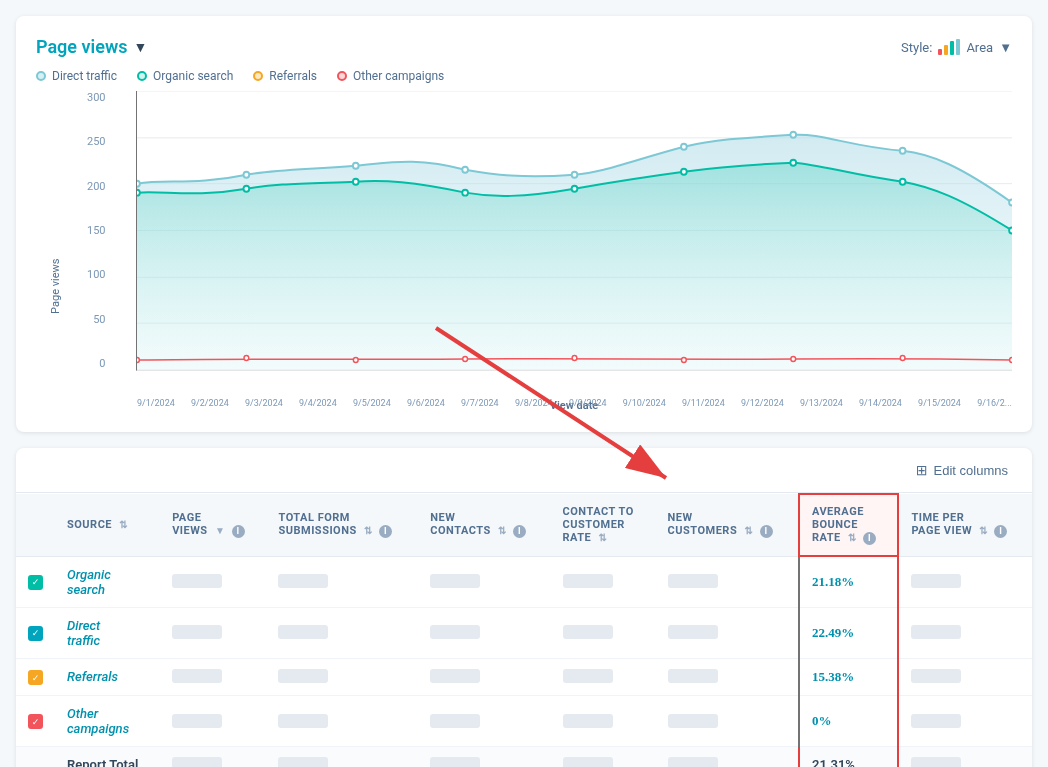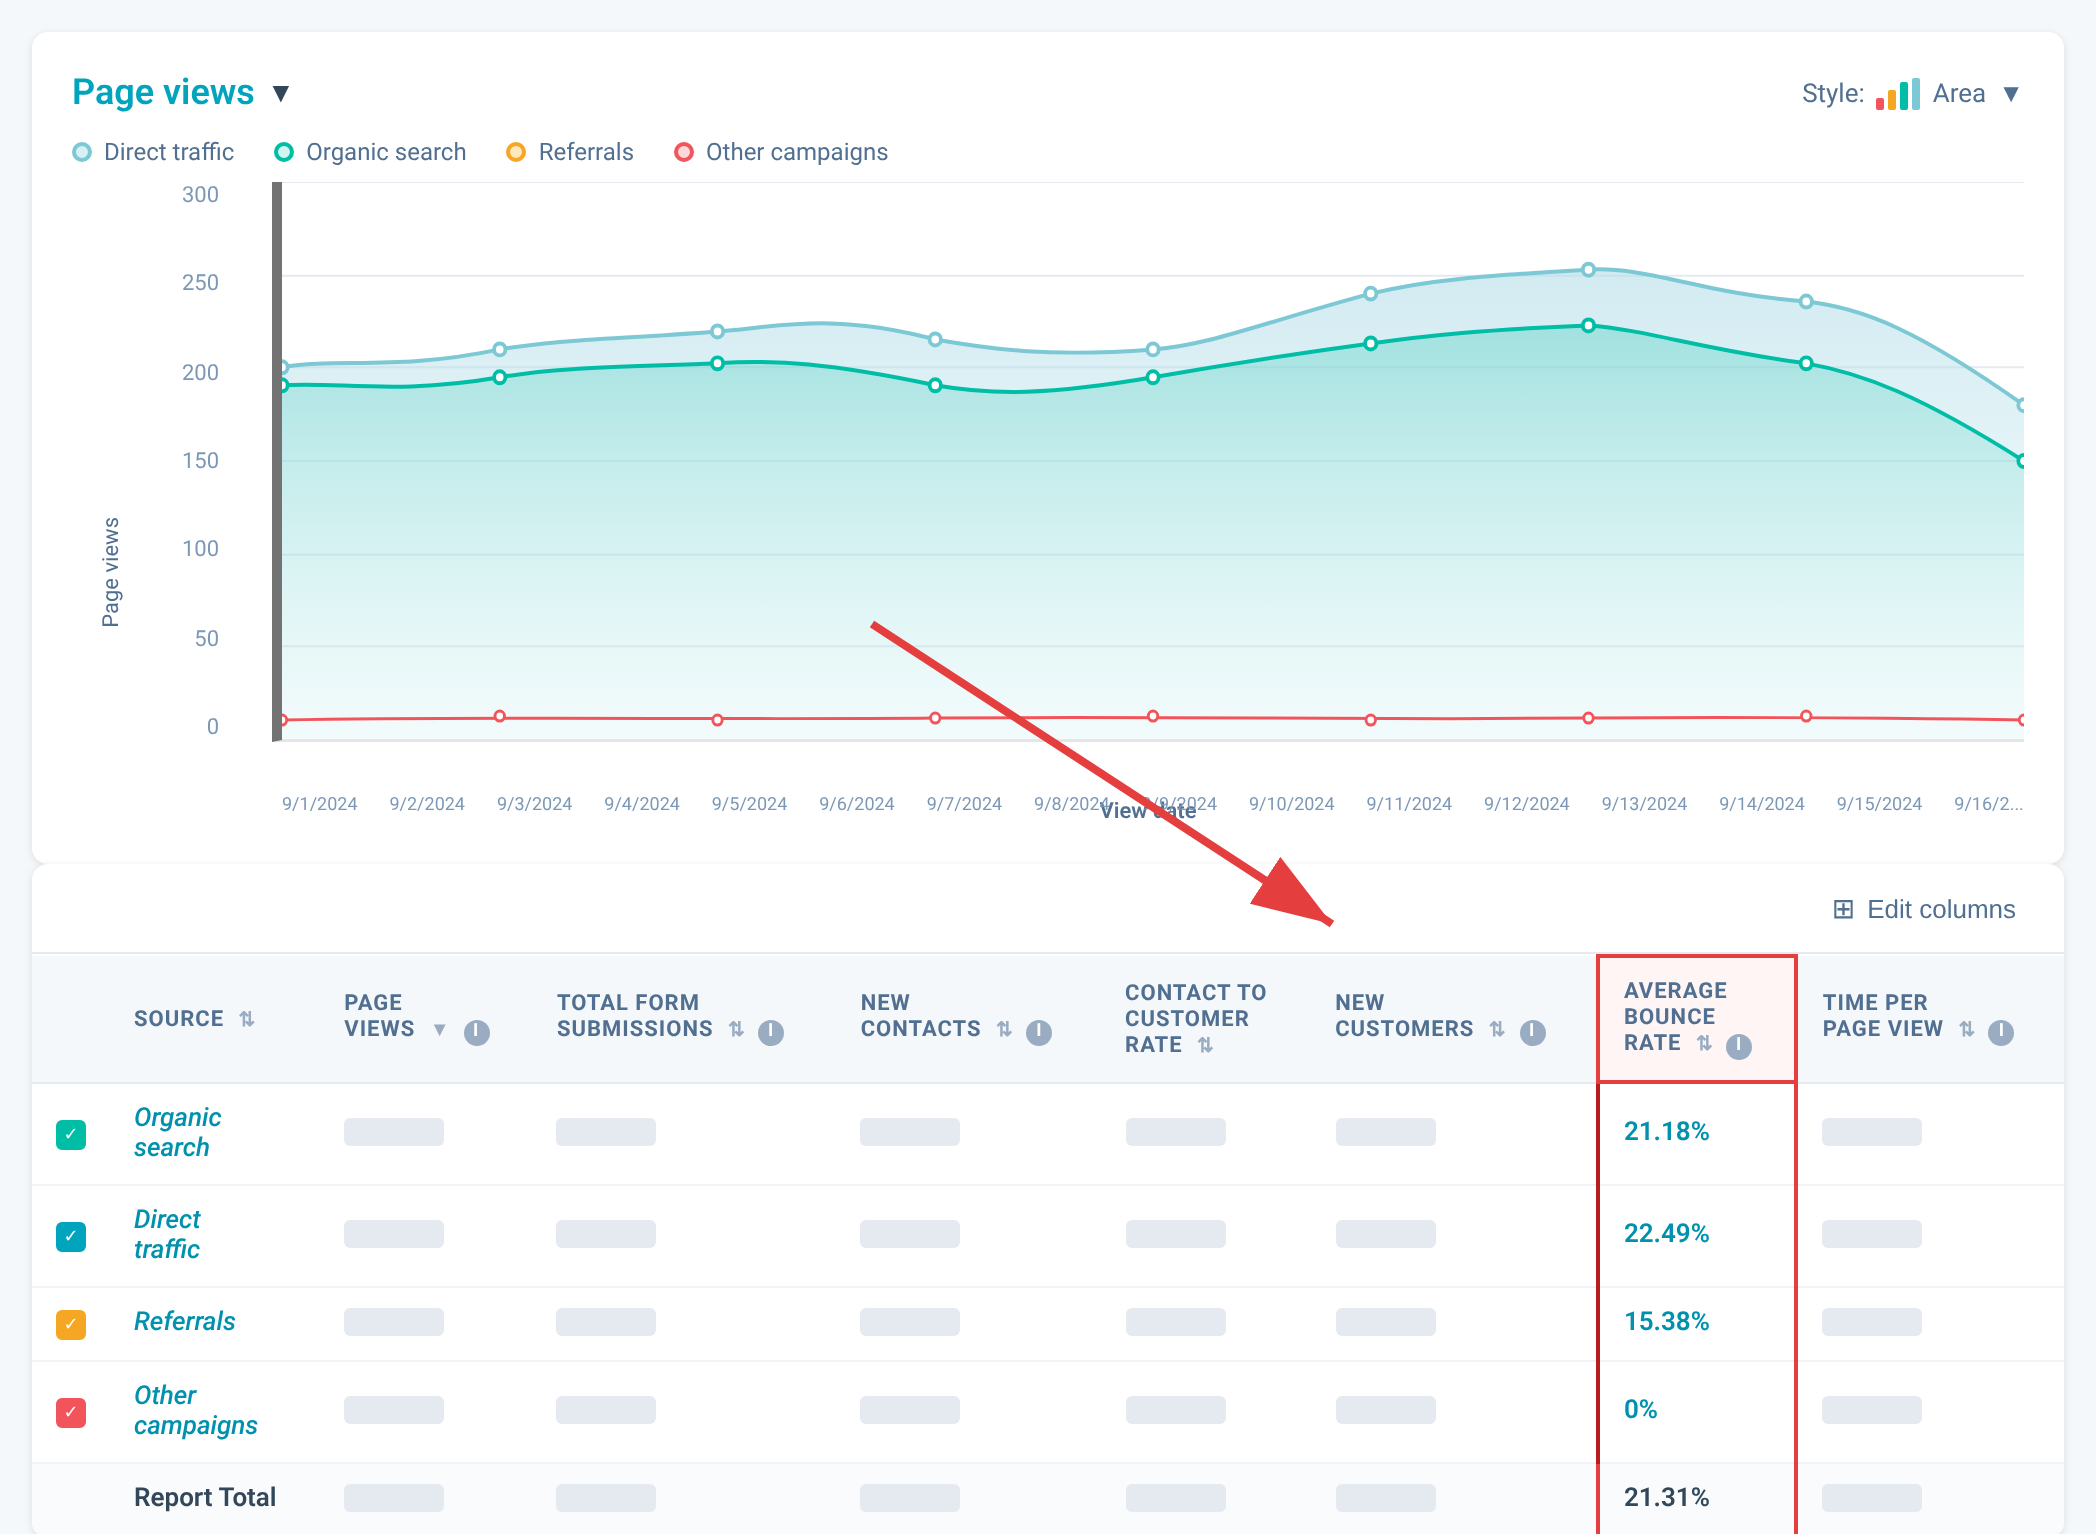--- a/index.html
+++ b/index.html
@@ -8,20 +8,21 @@
       background: #f5f8fa;
       padding: 16px;
       font-size: 13px;
       color: #33475b;
     }
     .card {
       background: #fff;
       border-radius: 8px;
       box-shadow: 0 1px 4px rgba(0,0,0,0.1);
       padding: 20px;
+      margin-bottom: 16px;
     }
     .chart-header {
       display: flex;
       align-items: center;
       justify-content: space-between;
       margin-bottom: 12px;
     }
     .chart-title {
       font-size: 18px;
       font-weight: 600;
@@ -63,21 +64,21 @@
     }
     .legend-dot {
       width: 10px;
       height: 10px;
       border-radius: 50%;
       border: 2px solid;
     }
     .chart-area {
       position: relative;
       height: 280px;
-      border-left: 5px solid #737373;
+      border-left: 1px solid #737373;
       border-bottom: 1px solid #e5e5e5;
       margin-left: 50px;
       margin-bottom: 24px;
     }
     .y-axis {
       position: absolute;
       left: -50px;
       top: 0;
       bottom: 0;
       display: flex;
@@ -220,22 +221,23 @@
       background: #fafbfc;
     }
     
     .bounce-header {
       border: 2px solid #e53e3e;
       background: #fff5f5;
       position: relative;
       margin-left: 36px;
     }
     .bounce-cell {
-      border-left: 2px solid #b91c1c;
+      border-left: 2px solid #737373;
       border-right: 2px solid #e53e3e;
+      font-family: Liberation Serif, serif;
     }
     .bounce-cell-last {
       border-left: 2px solid #e53e3e;
       border-right: 2px solid #e53e3e;
       border-bottom: 2px solid #e53e3e;
     }
   </style>
 </head>
 <body>
 

